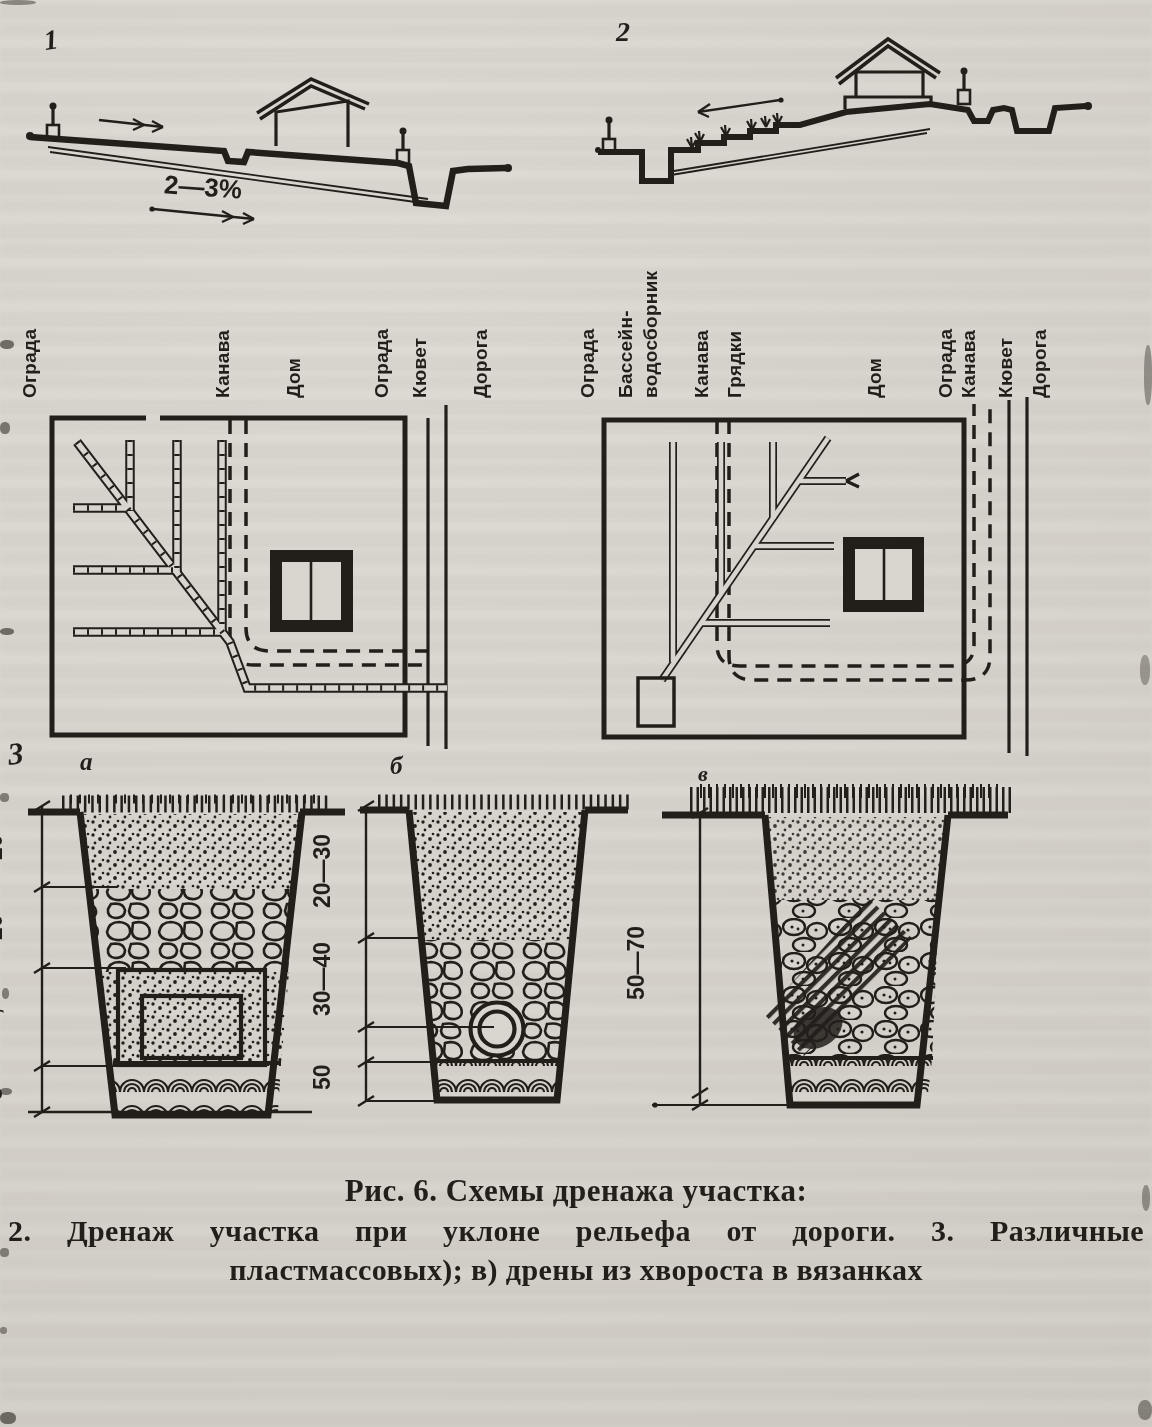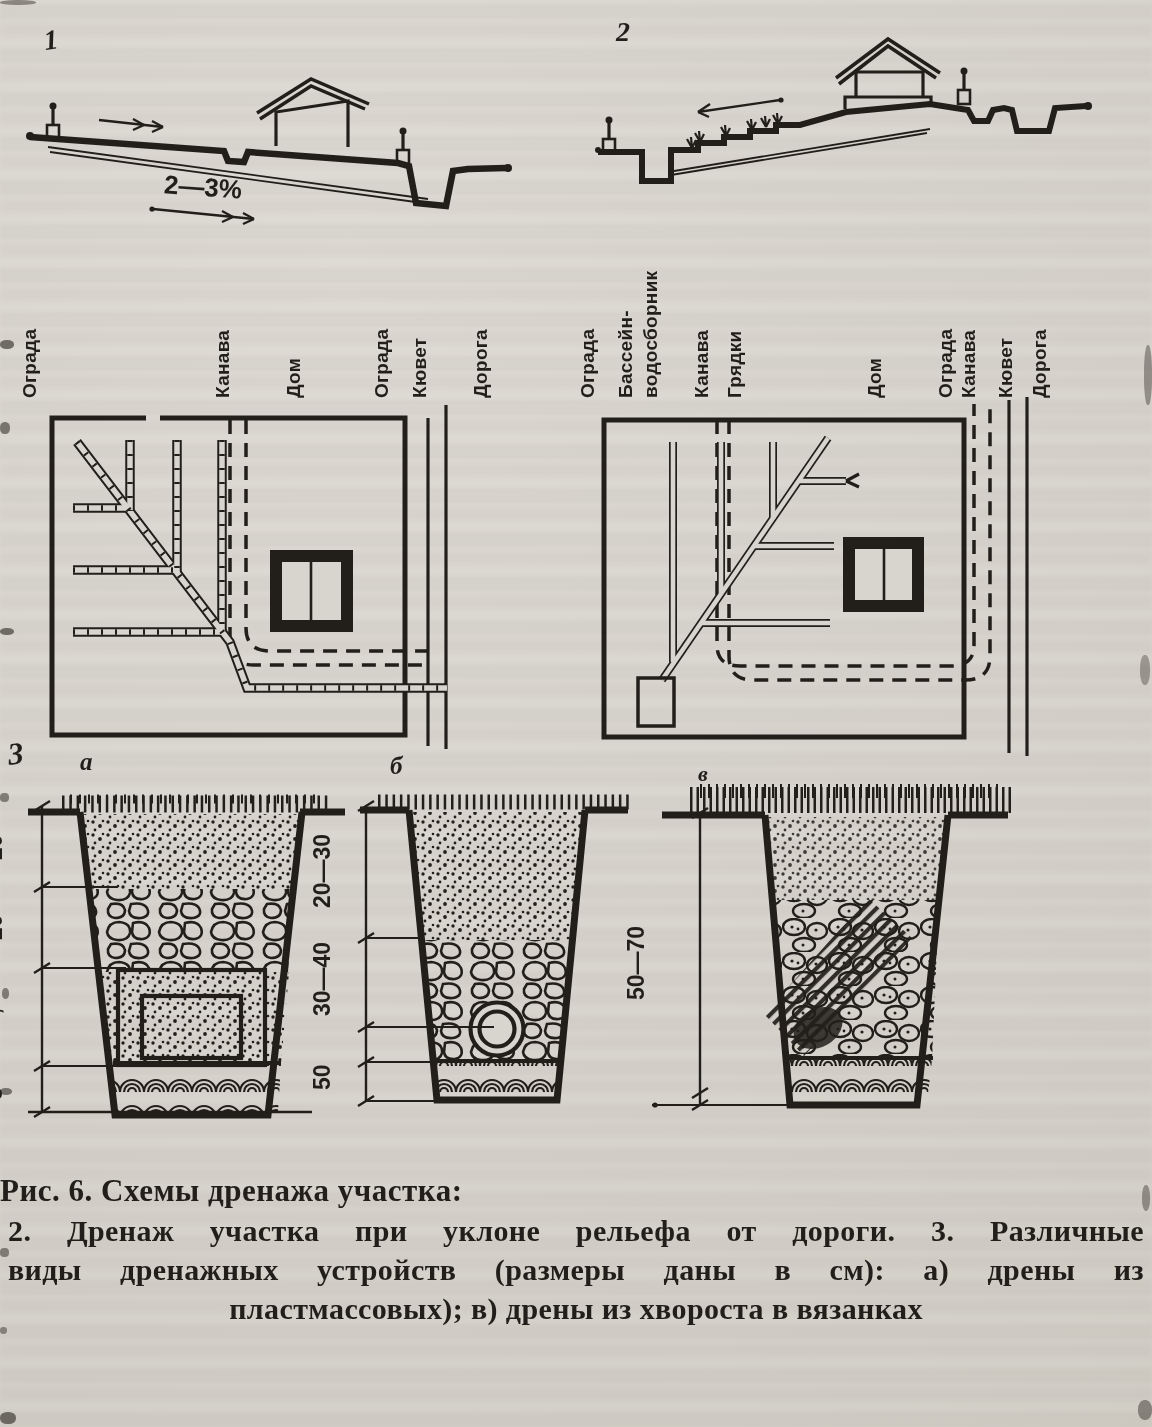--- a/index.html
+++ b/index.html
@@ -39,21 +39,21 @@
     transform:rotate(-90deg); transform-origin:0 100%;
   }
   .dimlabel{
     position:absolute; white-space:nowrap;
     font:700 23px/24px "Liberation Sans", sans-serif;
     transform:rotate(-90deg); transform-origin:0 100%;
   }
   .idx{position:absolute; font:700 italic 28px/28px "Liberation Serif", serif;}
   .slope{position:absolute; font:700 26px/26px "Liberation Sans", sans-serif; transform:rotate(4deg);}
   .cap-title{
-    position:absolute; top:1174px; left:0; width:100%; 
+    position:absolute; top:1174px; left:0; width:100%; text-align:center;
     font:700 31px/34px "Liberation Serif", serif; letter-spacing:.5px;
   }
   .cap-lines{position:absolute; top:1211px; left:0; right:0; padding:0 8px;}
   .cap-line{
     font:700 30px/39px "Liberation Serif", serif; letter-spacing:.4px;
     text-align:justify; text-align-last:justify;
   }
   .cap-line.center{text-align:center; text-align-last:center;}
   .smudge{position:absolute; background:#2a2620; border-radius:45%;}
 </style>
@@ -314,21 +314,20 @@
   <div class="dimlabel" style="left:4px;   top:1016px;">18,5</div>
   <div class="dimlabel" style="left:6px;   top:1076px;">5</div>
   <div class="dimlabel" style="left:334px; top:884px;">20—30</div>
   <div class="dimlabel" style="left:334px; top:992px;">30—40</div>
   <div class="dimlabel" style="left:334px; top:1066px;">50</div>
   <div class="dimlabel" style="left:648px; top:976px;">50—70</div>
 
   <div class="cap-title">Рис. 6. Схемы дренажа участка:</div>
   <div class="cap-lines">
     <div class="cap-line">2. Дренаж участка при уклоне рельефа от дороги. 3. Различные</div>
-    <div class="cap-line">виды дренажных устройств (размеры даны в см): а) дрены из</div>
     <div class="cap-line center">пластмассовых); в) дрены из хвороста в вязанках</div>
   </div>
 
   <div class="smudge" style="left:0; top:0; width:36px; height:5px; opacity:.45;"></div>
   <div class="smudge" style="left:0; top:340px; width:14px; height:9px; opacity:.6;"></div>
   <div class="smudge" style="left:0; top:422px; width:10px; height:12px; opacity:.55;"></div>
   <div class="smudge" style="left:0; top:628px; width:14px; height:7px; opacity:.6;"></div>
   <div class="smudge" style="left:0; top:793px; width:9px; height:9px; opacity:.5;"></div>
   <div class="smudge" style="left:2px; top:988px; width:7px; height:11px; opacity:.5;"></div>
   <div class="smudge" style="left:0; top:1088px; width:12px; height:7px; opacity:.55;"></div>

